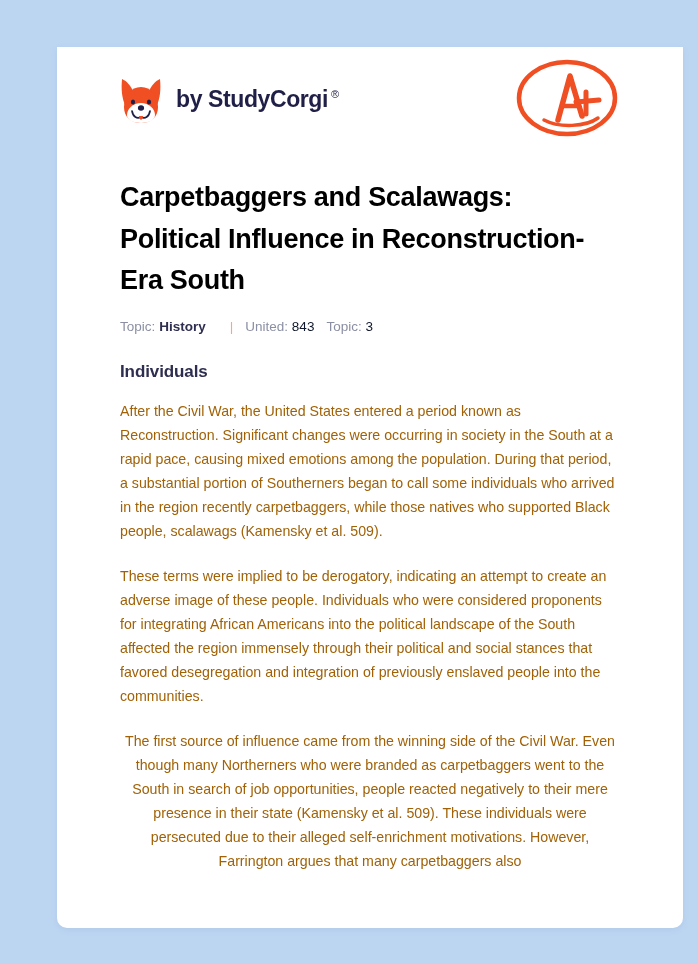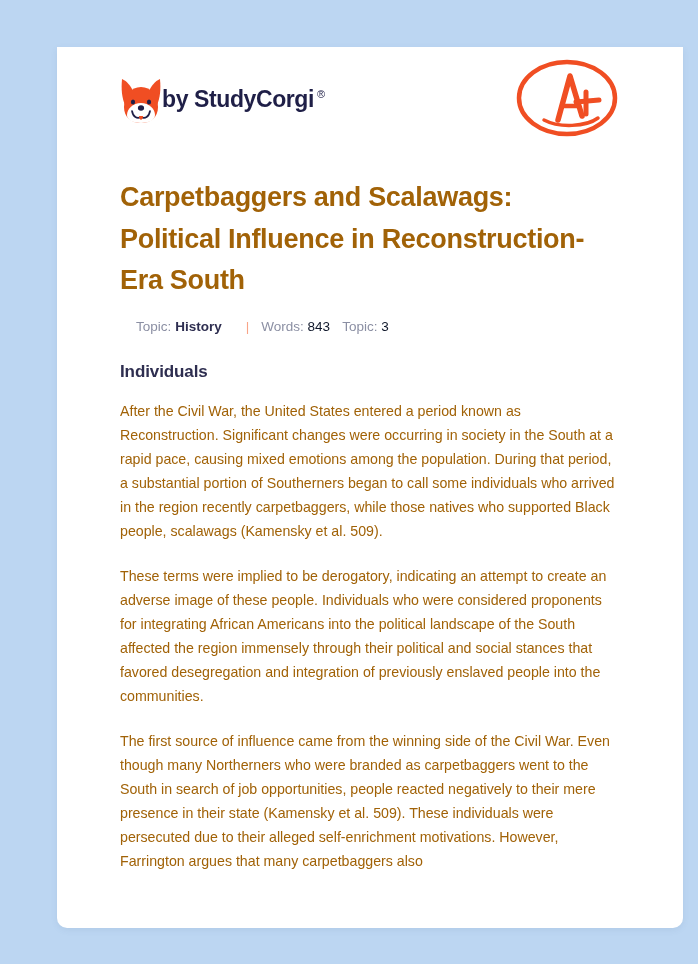--- a/index.html
+++ b/index.html
@@ -40,20 +40,21 @@
   .doc-header {
     position: relative;
     height: 105px;
     display: flex;
     align-items: center;
   }
 
   .brand {
     display: flex;
     align-items: center;
+    gap: 14px;
   }
 
   .corgi-logo {
     width: 42px;
     height: 48px;
     display: block;
     flex: none;
   }
 
   .brand-wordmark {
@@ -85,35 +86,34 @@
     width: 106px;
     height: 84px;
   }
   .grade-badge svg { display: block; width: 100%; height: 100%; }
 
   
   .doc-title {
     font-size: 27px;
     line-height: 41.5px;
     font-weight: bold;
-    color: #a16207;
+    color: #000000;
     letter-spacing: -0.3px;
     margin-top: 25px;
     max-width: 480px;
   }
 
   
   .doc-meta {
     display: flex;
     align-items: center;
     margin-top: 17px;
     font-size: 13.5px;
     color: #8b8fa3;
     white-space: nowrap;
-    margin-left: 16px;
   }
   .meta-label { color: #8b8fa3; }
   .meta-strong {
     color: #2e2e50;
     font-weight: bold;
     margin-left: 4px;
   }
   .meta-sep {
     color: #f8a488;
     margin: 0 12px;
@@ -136,21 +136,21 @@
 
   .section-heading.spaced { margin-top: 32px; }
 
   .doc-para {
     font-size: 14.2px;
     line-height: 24px;
     color: #a16207;
     margin-bottom: 21px;
     text-align: left;
   }
-  .doc-para:last-child { margin-bottom: 0; }
+  .doc-para:last-child { margin-bottom: 0; text-align: center; }
 </style>
 </head>
 <body>
 
 <div class="page-sheet">
   <div class="page-inner">
 
     <div class="doc-header">
 
       <div class="brand">
@@ -198,21 +198,21 @@
     </div>
 
     <h1 class="doc-title">Carpetbaggers and Scalawags: Political Influence in Reconstruction-Era South</h1>
 
     <div class="doc-meta">
       <span class="meta-group">
         <span class="meta-label">Topic:</span><span class="meta-strong">History</span>
       </span>
       <span class="meta-sep">|</span>
       <span class="meta-group">
-        <span class="meta-label">Words:</span>
+        <span class="meta-label">United:</span>
         <span class="meta-value">843</span>
       </span>
       <span class="meta-group">
         <span class="meta-label">Topic:</span>
         <span class="meta-value">3</span>
       </span>
     </div>
 
     <div class="doc-body">
 

